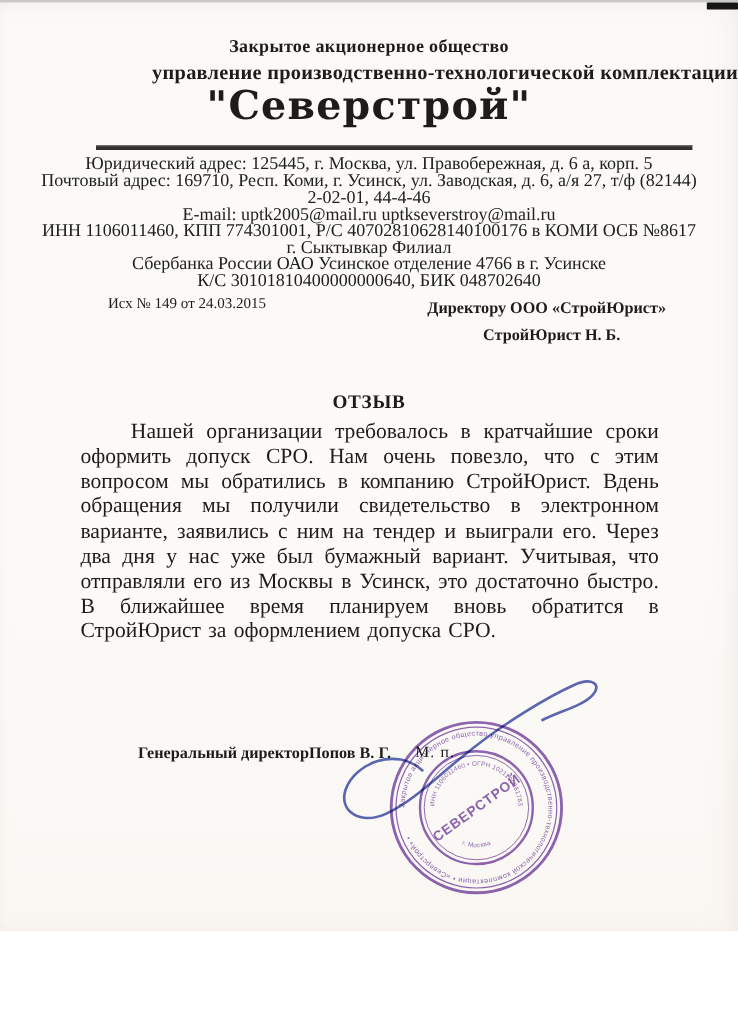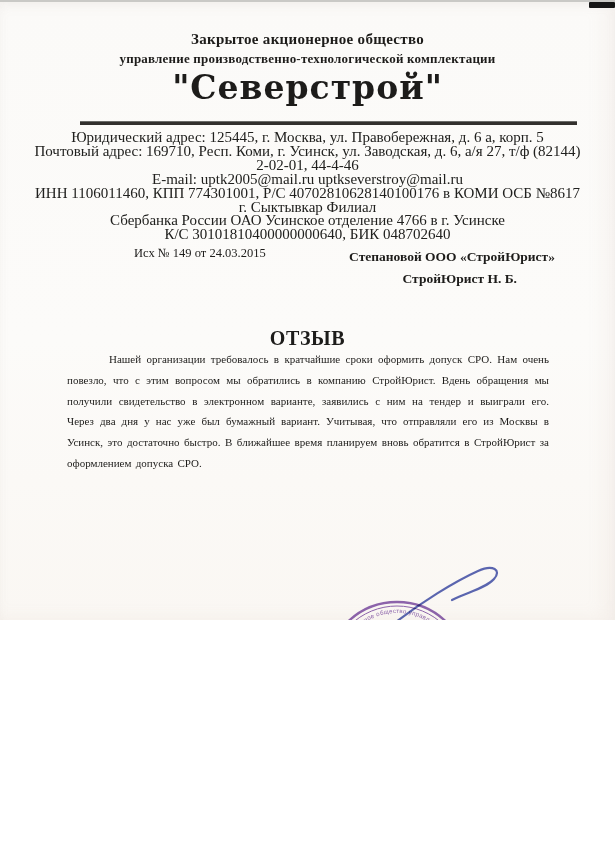--- a/index.html
+++ b/index.html
@@ -3,41 +3,41 @@
 <meta charset="utf-8">
 <style>
   * { margin: 0; padding: 0; box-sizing: border-box; }
   html, body { width: 615px; height: 844px; }
   body {
     font-family: "Liberation Serif", "DejaVu Serif", serif;
     color: #1d1c1a;
   }
   .page {
     position: relative;
-    width: 615px; height: 620px;
+    width: 615px; height: 776px;
     overflow: hidden;
     background: linear-gradient(180deg, #fbfaf8 0%, #fcfbf9 55%, #faf7f3 100%);
     box-shadow: inset -10px 0 18px rgba(205,180,170,0.10), inset 0 6px 10px rgba(180,180,178,0.08);
   }
   .scan-edge-top {
     position: absolute; top: 0; left: 0; right: 0; height: 2px;
     background: #c9c9c6;
   }
   .scan-mark {
     position: absolute; top: 2px; left: 589px; width: 26px; height: 6px;
     background: #161616; border-radius: 1px;
   }
   .h1 {
     position: absolute; top: 31px; left: 0; width: 100%;
     text-align: center; font-weight: 700; font-size: 15px;
     letter-spacing: 0.3px;
   }
   .h2 {
     position: absolute; top: 51px; left: 0; width: 100%;
-    text-align: center; font-weight: 700; font-size: 13px;
+    text-align: right; font-weight: 700; font-size: 17px;
     letter-spacing: 0.2px;
   }
   .orgname {
     position: absolute; top: 68px; left: 0; width: 100%;
     text-align: center; font-weight: 700; font-size: 33px;
     font-family: "DejaVu Serif", "Liberation Serif", serif;
     letter-spacing: 1px;
   }
   .rule {
     position: absolute; top: 121px; left: 80px; width: 497px; height: 4px;
@@ -46,30 +46,30 @@
   }
   .contacts {
     position: absolute; top: 131px; left: 30px; width: 555px;
     text-align: center; font-size: 15px; line-height: 13.9px;
     color: #20201e;
   }
   .refrow {
     position: absolute; top: 246px; left: 90px; right: 60px;
     display: flex; justify-content: space-between; align-items: flex-start;
   }
-  .outno { font-size: 12.5px; margin-left: 44px; }
+  .outno { font-size: 12.5px; }
   .addressee { text-align: right; font-weight: 700; font-size: 13.5px; line-height: 22px; }
   .addr2 { padding-right: 38px; }
   .title {
     position: absolute; top: 327px; left: 0; width: 100%;
-    text-align: center; font-weight: 700; font-size: 20px; letter-spacing: 0.6px;
+    text-align: center; font-weight: 700; font-size: 16px; letter-spacing: 0.6px;
   }
   .bodytext {
     position: absolute; top: 349px; left: 67px; width: 482px;
-    font-size: 11px; line-height: 20.8px;
+    font-size: 18px; line-height: 20.8px;
     text-align: justify; text-indent: 42px; word-spacing: 1.6px;
   }
   .sigrow {
     position: absolute; top: 620px; left: 115px; right: 82px;
     display: flex; justify-content: flex-start;
     font-weight: 700; font-size: 13.5px;
   }
   .mp {
     position: absolute; top: 619px; left: 346px;
     font-size: 13px; letter-spacing: 1px; z-index: 3;
@@ -103,21 +103,21 @@
     <div>Почтовый адрес: 169710, Респ. Коми, г. Усинск, ул. Заводская, д. 6, а/я 27, т/ф (82144) 2-02-01, 44-4-46</div>
     <div>E-mail: uptk2005@mail.ru   uptkseverstroy@mail.ru</div>
     <div>ИНН 1106011460, КПП 774301001, Р/С 40702810628140100176 в КОМИ ОСБ №8617 г. Сыктывкар Филиал</div>
     <div>Сбербанка России ОАО Усинское отделение 4766    в г. Усинске</div>
     <div>К/С 30101810400000000640, БИК 048702640</div>
   </div>
 
   <div class="refrow">
     <div class="outno">Исх № 149 от 24.03.2015</div>
     <div class="addressee">
-      <div>Степановой ООО «СтройЮрист»</div>
+      <div>Директору ООО «СтройЮрист»</div>
       <div class="addr2">СтройЮрист Н. Б.</div>
     </div>
   </div>
 
   <div class="title">ОТЗЫВ</div>
 
   <p class="bodytext">Нашей организации требовалось в кратчайшие сроки оформить допуск СРО. Нам очень повезло, что с этим вопросом мы обратились в компанию СтройЮрист. Вдень обращения мы получили свидетельство в электронном варианте, заявились с ним на тендер и выиграли его. Через два дня у нас уже был бумажный вариант. Учитывая, что отправляли его из Москвы в Усинск, это достаточно быстро. В ближайшее время планируем вновь обратится в СтройЮрист за оформлением допуска СРО.</p>
 
   <div class="sigrow">
     <div>Генеральный директор</div>

